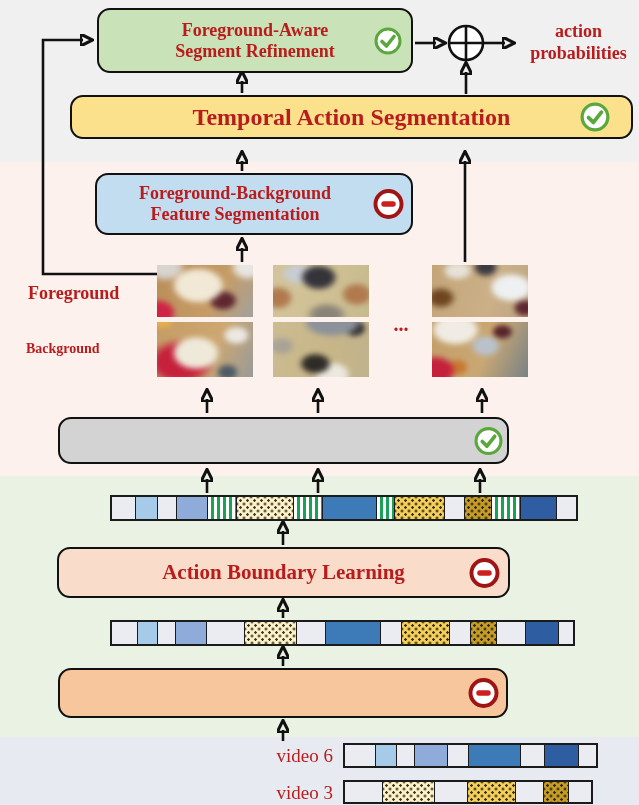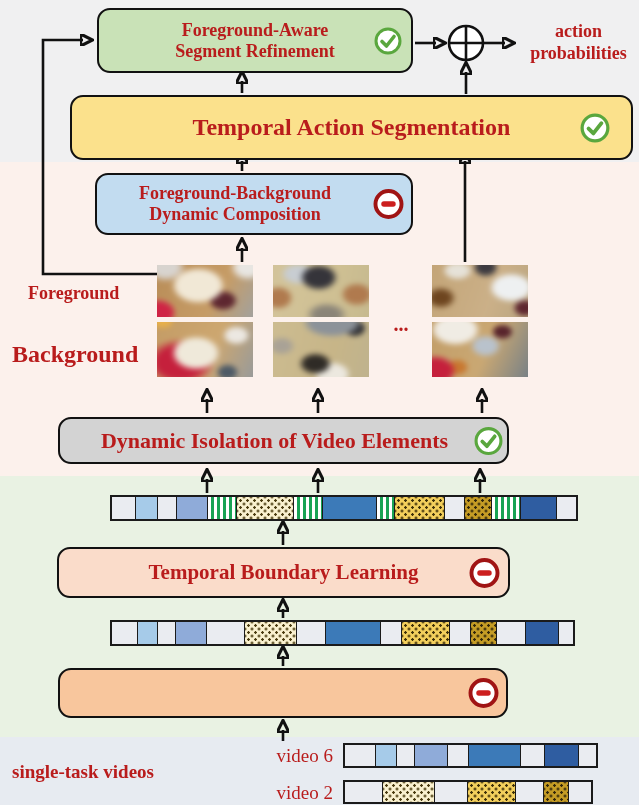--- a/index.html
+++ b/index.html
@@ -18,30 +18,30 @@
   svg.wires path, svg.wires line{stroke:var(--line_color);stroke-width:2.6;fill:none;}
   svg.wires .plus-circle{fill:#fff;stroke:var(--line_color);stroke-width:2.6;}
   
   .node{
     position:absolute;z-index:2;border:2.6px solid #111;border-radius:13px;
     display:flex;align-items:center;justify-content:center;text-align:center;
     font-weight:bold;box-sizing:border-box;
   }
   .node .status{position:absolute;top:50%;transform:translateY(-50%);display:block;}
   .refine-box{left:97px;top:8px;width:316px;height:65px;background:var(--box_refine);font-size:18px;line-height:21px;}
-  .tas-box{left:70px;top:95px;width:563px;height:65px;background:var(--box_tas);font-size:24px;}
+  .tas-box{left:70px;top:95px;width:563px;height:44px;background:var(--box_tas);font-size:24px;}
   .comp-box{left:95px;top:173px;width:318px;height:62px;background:var(--box_comp);font-size:18px;line-height:21px;}
   .iso-box{left:58px;top:417px;width:451px;height:47px;background:var(--box_iso);font-size:22px;}
   .boundary-box{left:57px;top:547px;width:453px;height:51px;background:var(--box_boundary);font-size:21px;}
   .blend-box{left:58px;top:668px;width:450px;height:50px;background:var(--box_blend);font-size:21px;}
   
   .txt{position:absolute;z-index:2;font-weight:bold;}
   .out-label{left:518px;top:20px;width:121px;text-align:center;font-size:18px;line-height:22px;}
   .fg-label{left:28px;top:283px;width:126px;font-size:18px;}
-  .bg-label{left:12px;top:341px;width:128px;font-size:24px;}
+  .bg-label{left:26px;top:341px;width:128px;font-size:14px;}
   .dots-label{left:386px;top:313px;width:30px;font-size:20px;text-align:center;}
   .single-label{left:12px;top:761px;width:222px;font-size:19px;}
   .vid-label{position:absolute;z-index:2;font-weight:normal;font-size:19px;width:90px;text-align:right;}
   .vid1-label{left:243px;top:745px;}
   .vid2-label{left:243px;top:782px;}
   
   .photo{position:absolute;z-index:2;width:96px;overflow:hidden;background:#c4a878;}
   .photo>i{position:absolute;inset:-8px;filter:blur(2.5px);display:block;}
   .ph-fg{top:265px;height:52px;}
   .ph-bg{top:322px;height:55px;}
@@ -183,61 +183,59 @@
     <span>Temporal Action Segmentation</span>
     <svg class="status" style="right:21px" width="30" height="30" viewBox="0 0 28 28">
       <circle cx="14" cy="14" r="12" fill="#fff" stroke="#5aa73e" stroke-width="3"></circle>
       <path d="M8 14.5 L12.5 19 L20 9.5" fill="none" stroke="#5aa73e" stroke-width="3.6" stroke-linecap="round" stroke-linejoin="round"></path>
     </svg>
   </div>
 
   <div class="node comp-box">
     <div style="margin-right:38px">
       <div>Foreground-Background</div>
-      <div>Dynamic Composition</div>
+      <div>Feature Segmentation</div>
     </div>
     <svg class="status" style="right:7px" width="31" height="31" viewBox="0 0 30 30">
       <circle cx="15" cy="15" r="12.6" fill="#fff" stroke="#a01414" stroke-width="3.8"></circle>
       <rect x="8" y="12.4" width="14" height="5.2" rx="2.6" fill="#cc1f1f"></rect>
     </svg>
   </div>
 
   <div class="node iso-box">
-    <span style="margin-right:18px">Dynamic Isolation of Video Elements</span>
     <svg class="status" style="right:4px" width="29" height="29" viewBox="0 0 28 28">
       <circle cx="14" cy="14" r="12" fill="#fff" stroke="#5aa73e" stroke-width="3"></circle>
       <path d="M8 14.5 L12.5 19 L20 9.5" fill="none" stroke="#5aa73e" stroke-width="3.6" stroke-linecap="round" stroke-linejoin="round"></path>
     </svg>
   </div>
 
   <div class="node boundary-box">
-    <span>Temporal Boundary Learning</span>
+    <span>Action Boundary Learning</span>
     <svg class="status" style="right:8px" width="31" height="31" viewBox="0 0 30 30">
       <circle cx="15" cy="15" r="12.6" fill="#fff" stroke="#a01414" stroke-width="3.8"></circle>
       <rect x="8" y="12.4" width="14" height="5.2" rx="2.6" fill="#cc1f1f"></rect>
     </svg>
   </div>
 
   <div class="node blend-box">
     <svg class="status" style="right:7px" width="31" height="31" viewBox="0 0 30 30">
       <circle cx="15" cy="15" r="12.6" fill="#fff" stroke="#a01414" stroke-width="3.8"></circle>
       <rect x="8" y="12.4" width="14" height="5.2" rx="2.6" fill="#cc1f1f"></rect>
     </svg>
   </div>
 
   <div class="txt out-label">
     <div>action</div>
     <div>probabilities</div>
   </div>
   <div class="txt fg-label">Foreground</div>
   <div class="txt bg-label">Background</div>
   <div class="txt dots-label">...</div>
-  <div class="txt single-label">single-task videos</div>
   <div class="vid-label vid1-label">video 6</div>
-  <div class="vid-label vid2-label">video 2</div>
+  <div class="vid-label vid2-label">video 3</div>
 
   <div class="photo ph-fg ph-fg1 col1">
       <i></i>
     </div>
   <div class="photo ph-fg ph-fg2 col2">
       <i></i>
     </div>
   <div class="photo ph-fg ph-fg3 col3">
       <i></i>
     </div>

